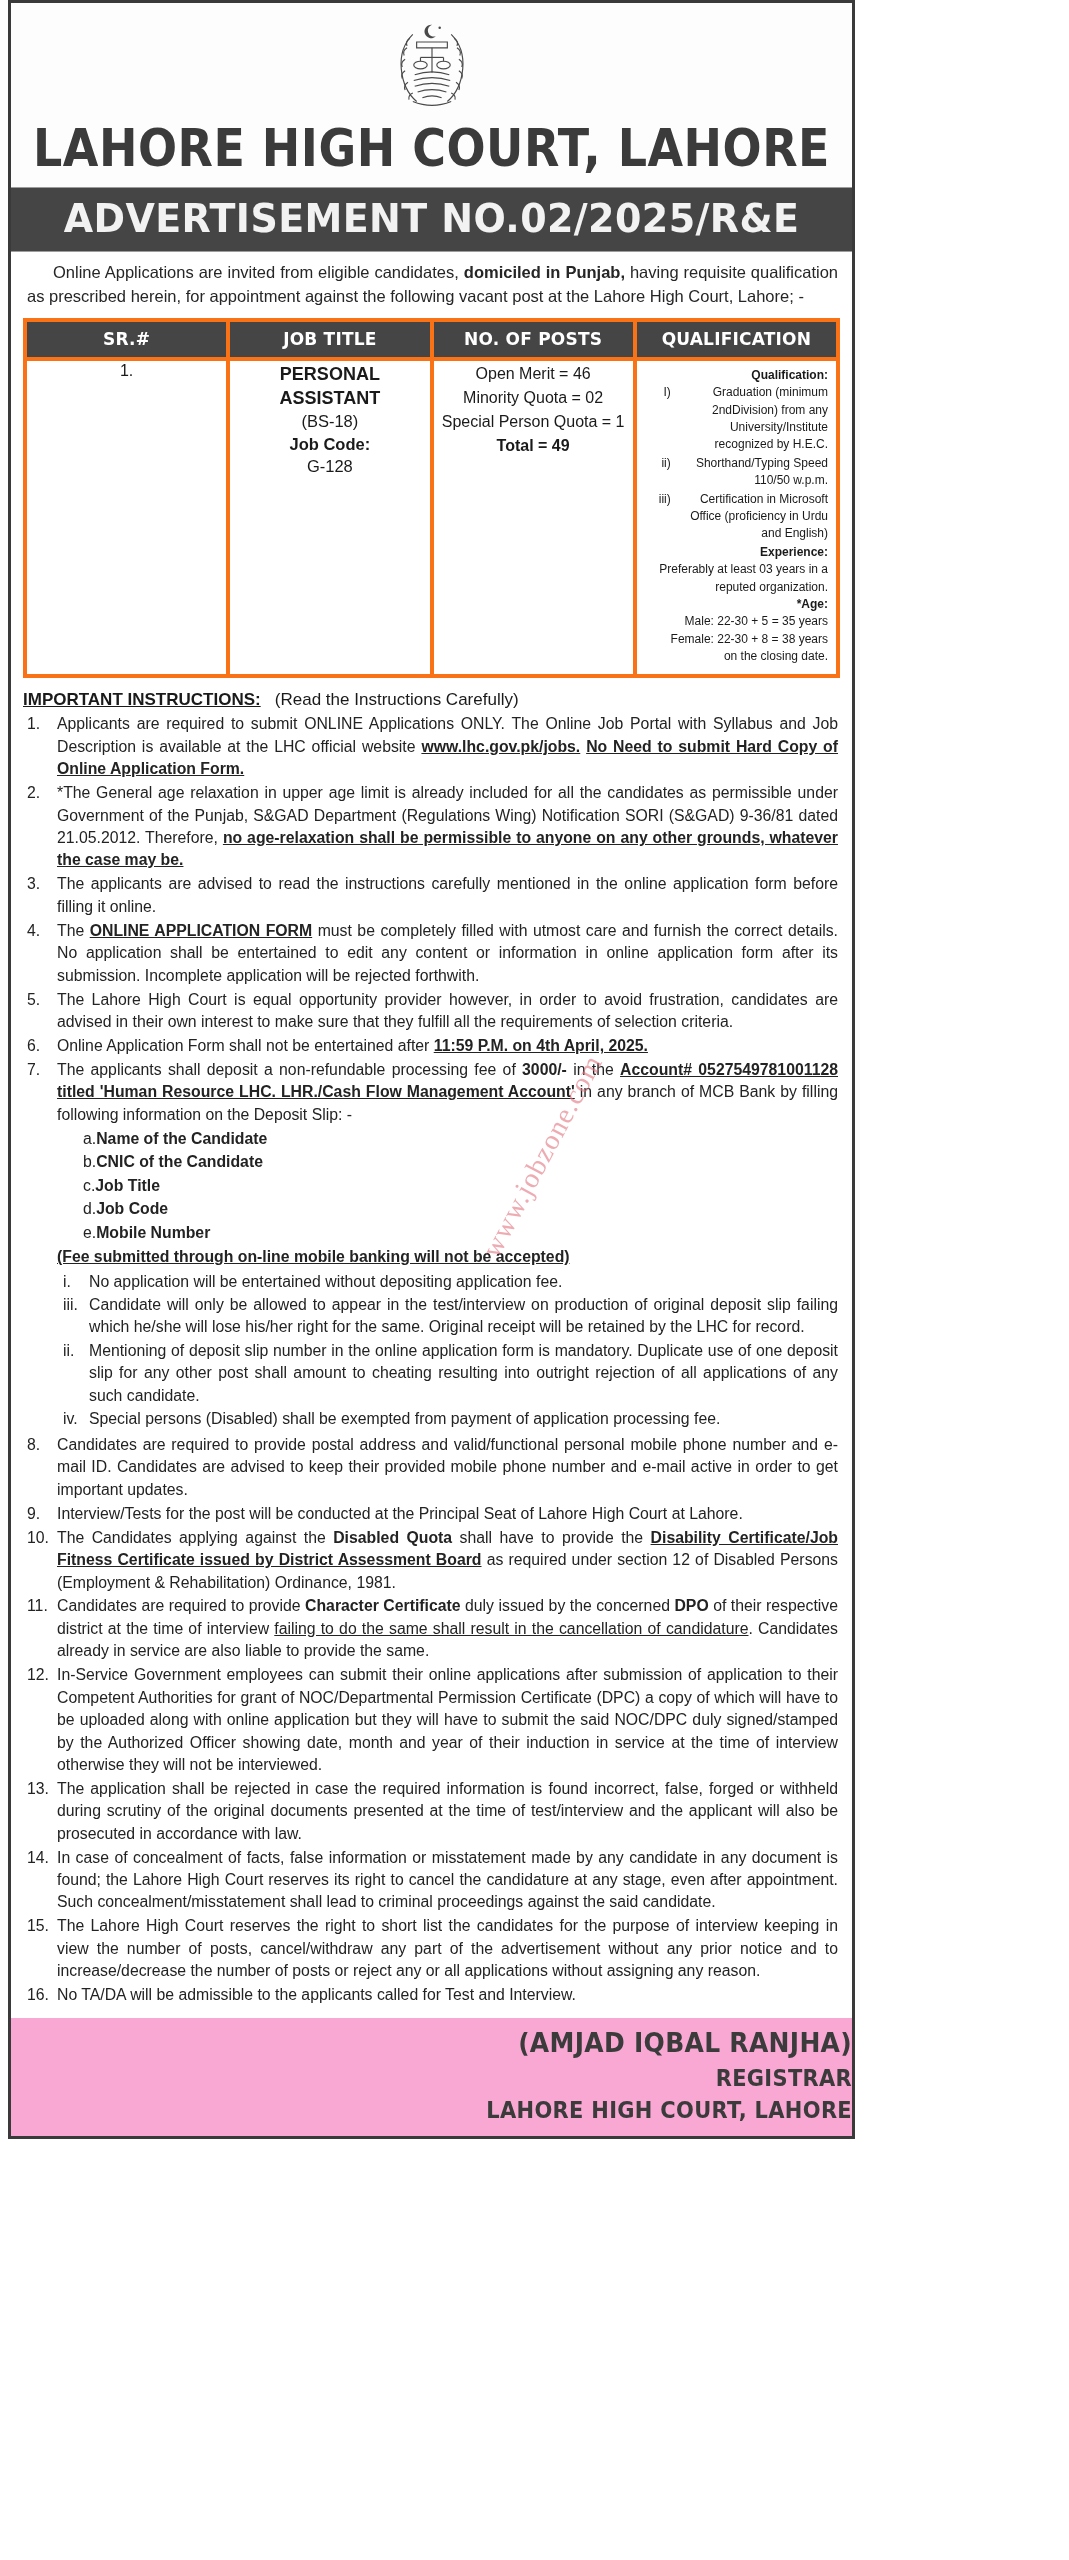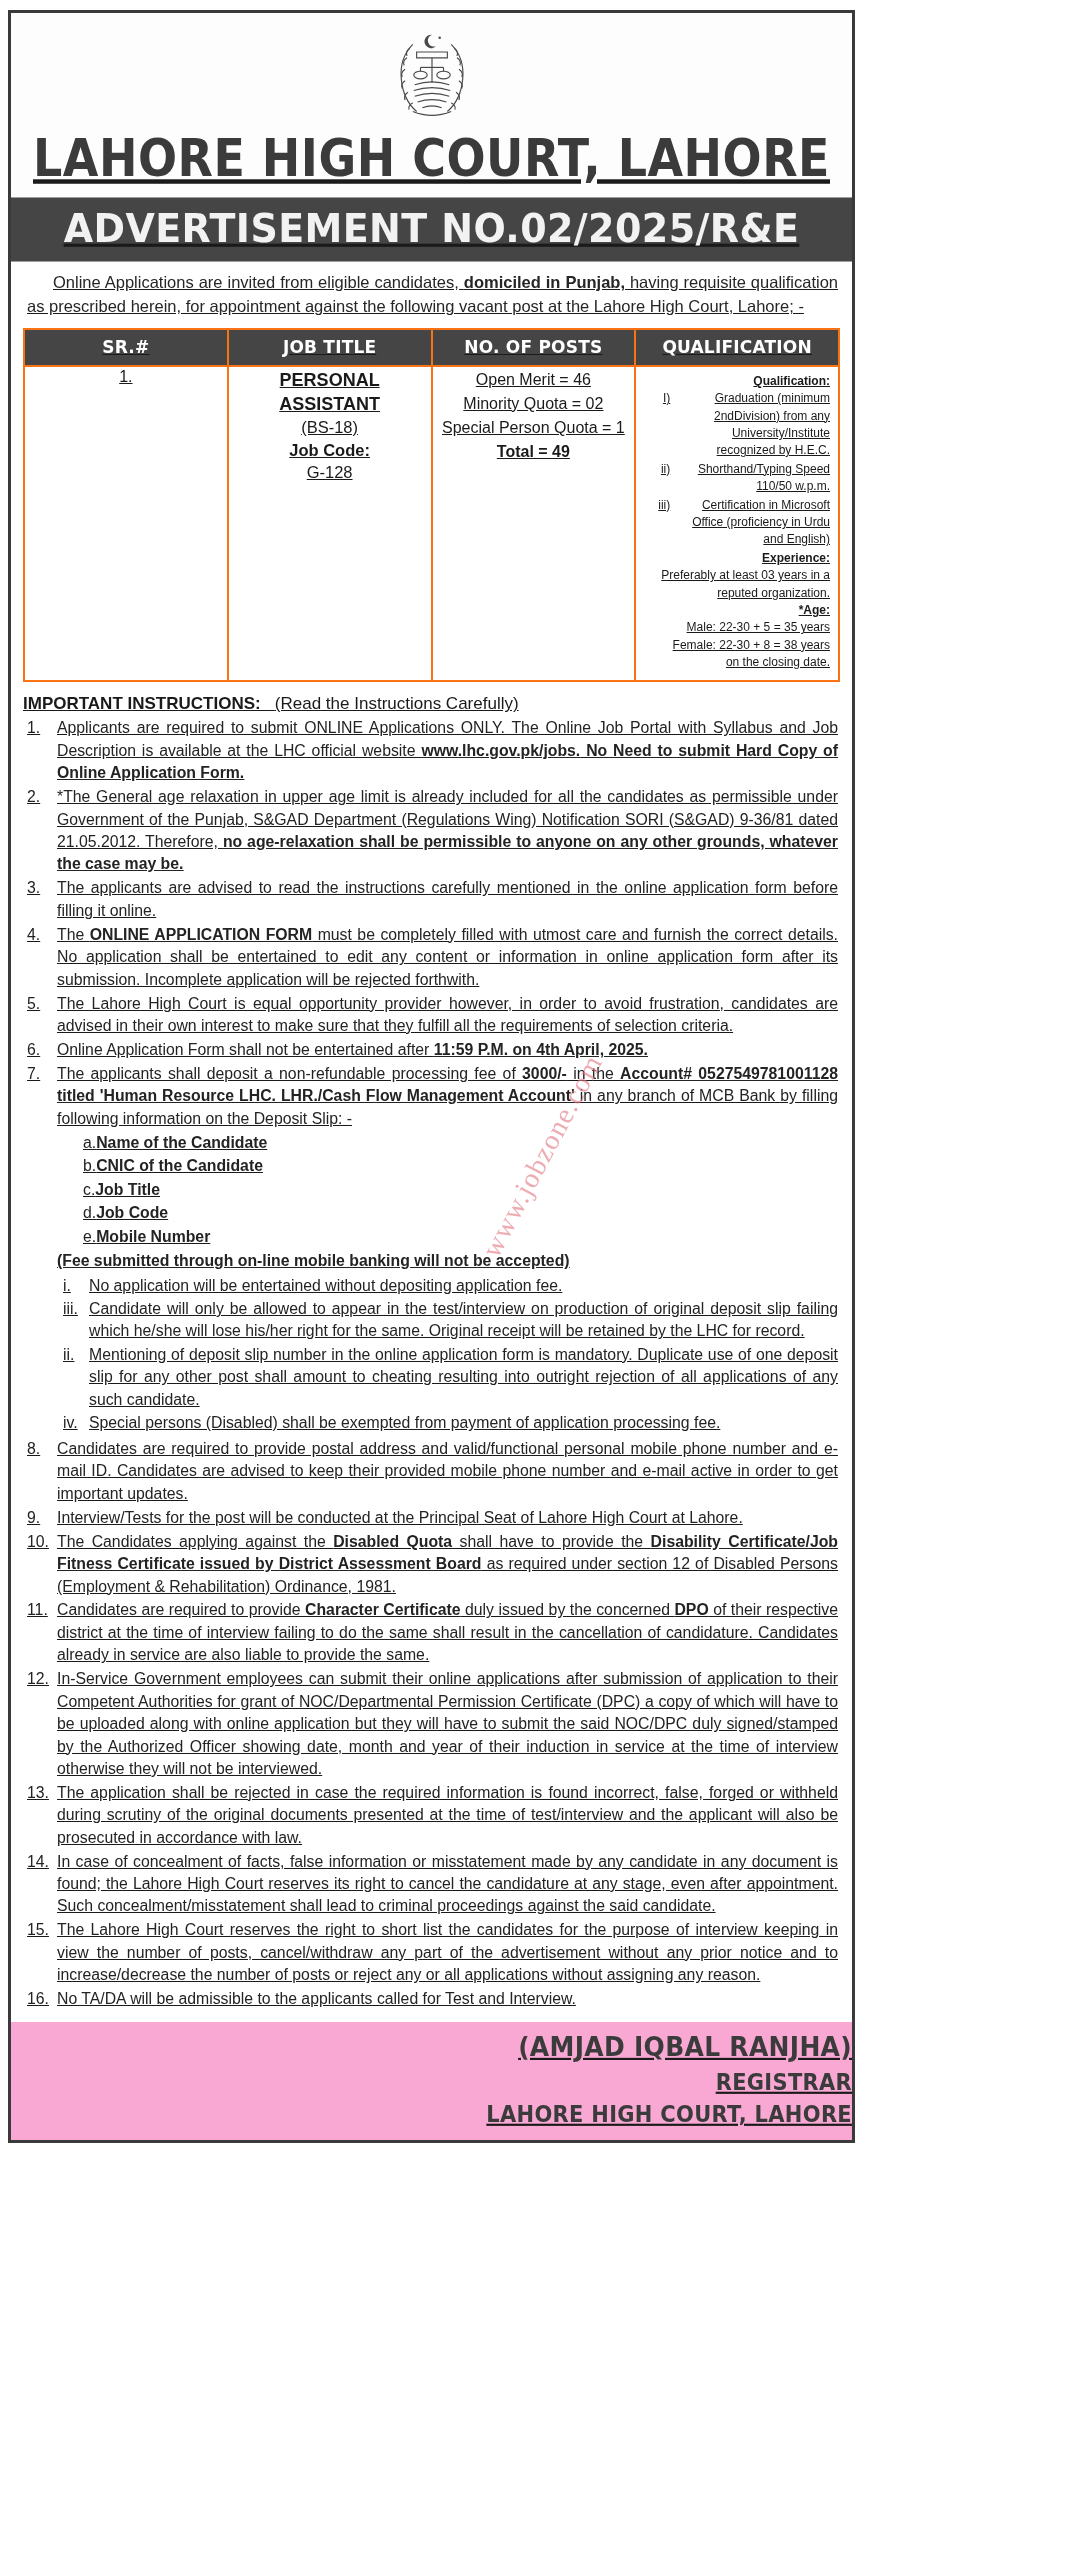--- a/index.html
+++ b/index.html
@@ -8,23 +8,22 @@
     width: 1069px;
     background: #ffffff;
     font-family: "Liberation Sans", sans-serif;
     color: #1a1a1a;
     -webkit-font-smoothing: antialiased;
   }
   .page {
     width: 863px;
     min-height: 2560px;
     background: #ffffff;
-    padding: 10px 8px 4px 8px;
+    padding: 0 8px 4px 8px;
     position: relative;
-    text-decoration: underline;
   }
   .frame {
     border: 3px solid #3a3a3a;
     background: #ffffff;
     padding: 0;
     position: relative;
     overflow: hidden;
   }
 
   
@@ -68,21 +67,21 @@
   .intro .ind { display:inline-block; width: 26px; }
 
   
   table.jobs {
     border-collapse: collapse;
     width: calc(100% - 24px);
     margin: 0 12px 8px 12px;
     table-layout: fixed;
   }
   table.jobs th, table.jobs td {
-    border: 2px solid #f97316;
+    border: 4px solid #f97316;
     vertical-align: top;
   }
   table.jobs thead th {
     background: #454545;
     color: #ffffff;
     font-size: 17px;
     font-weight: 700;
     font-family: "DejaVu Sans", sans-serif;
     text-align: center;
     padding: 7px 2px 8px 2px;

